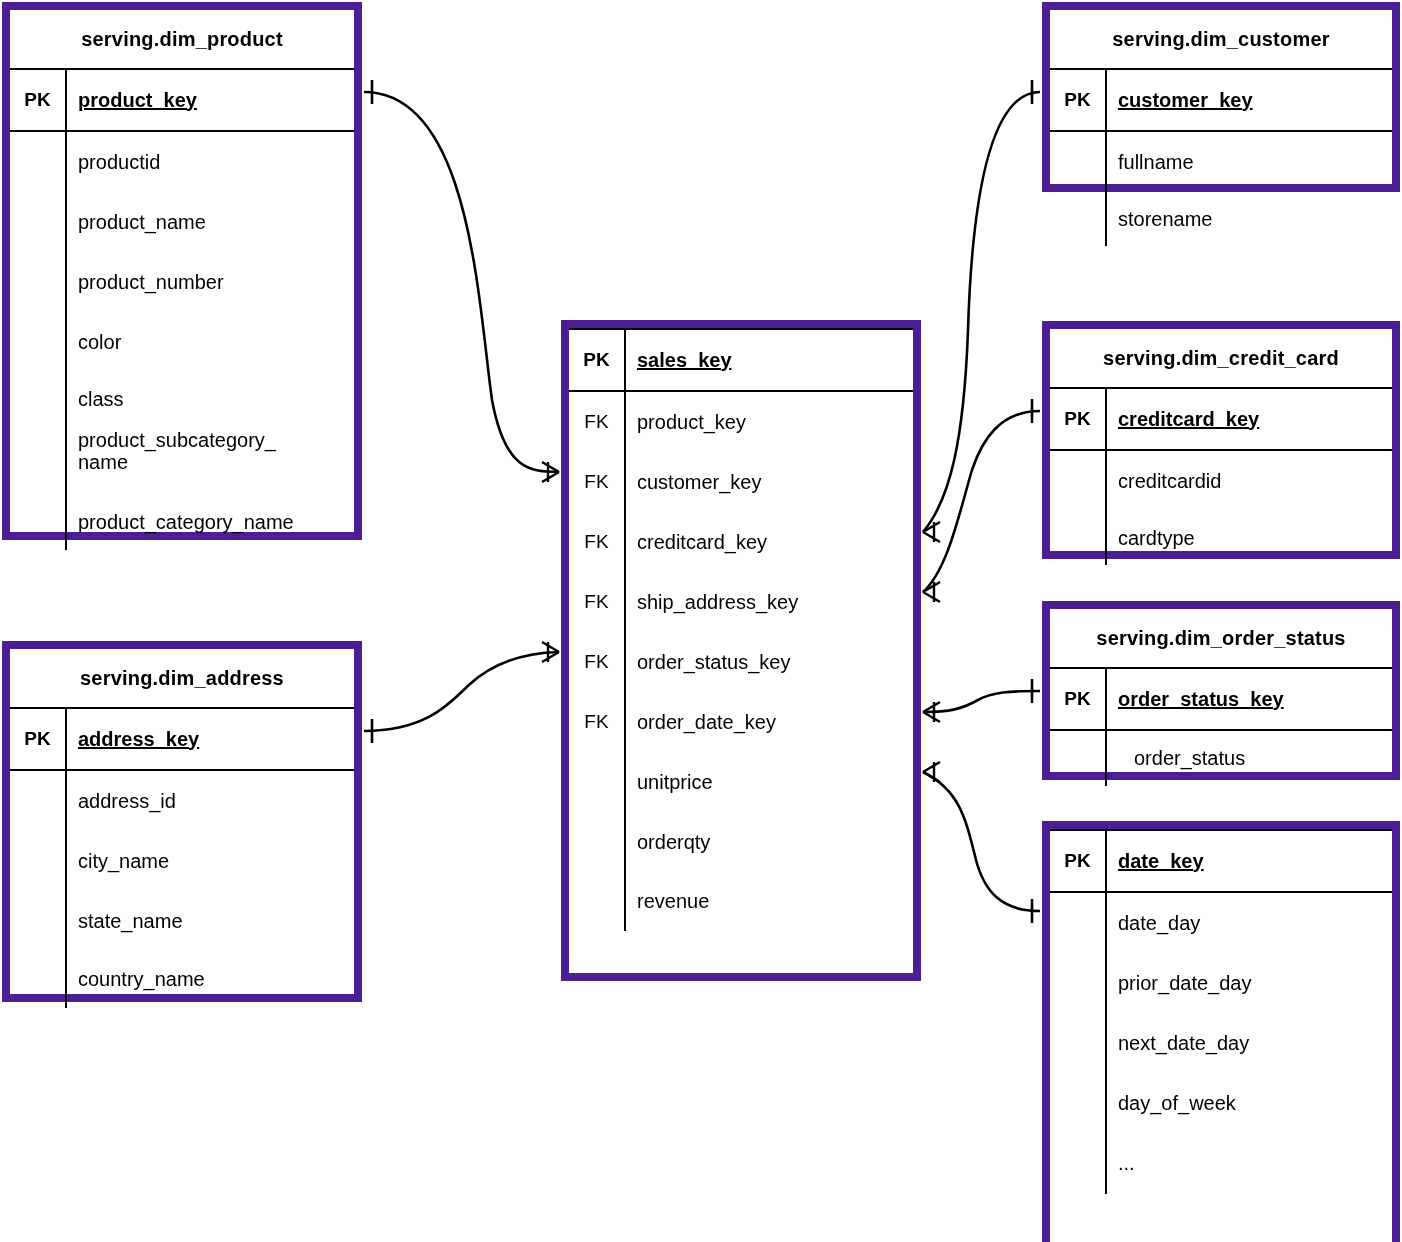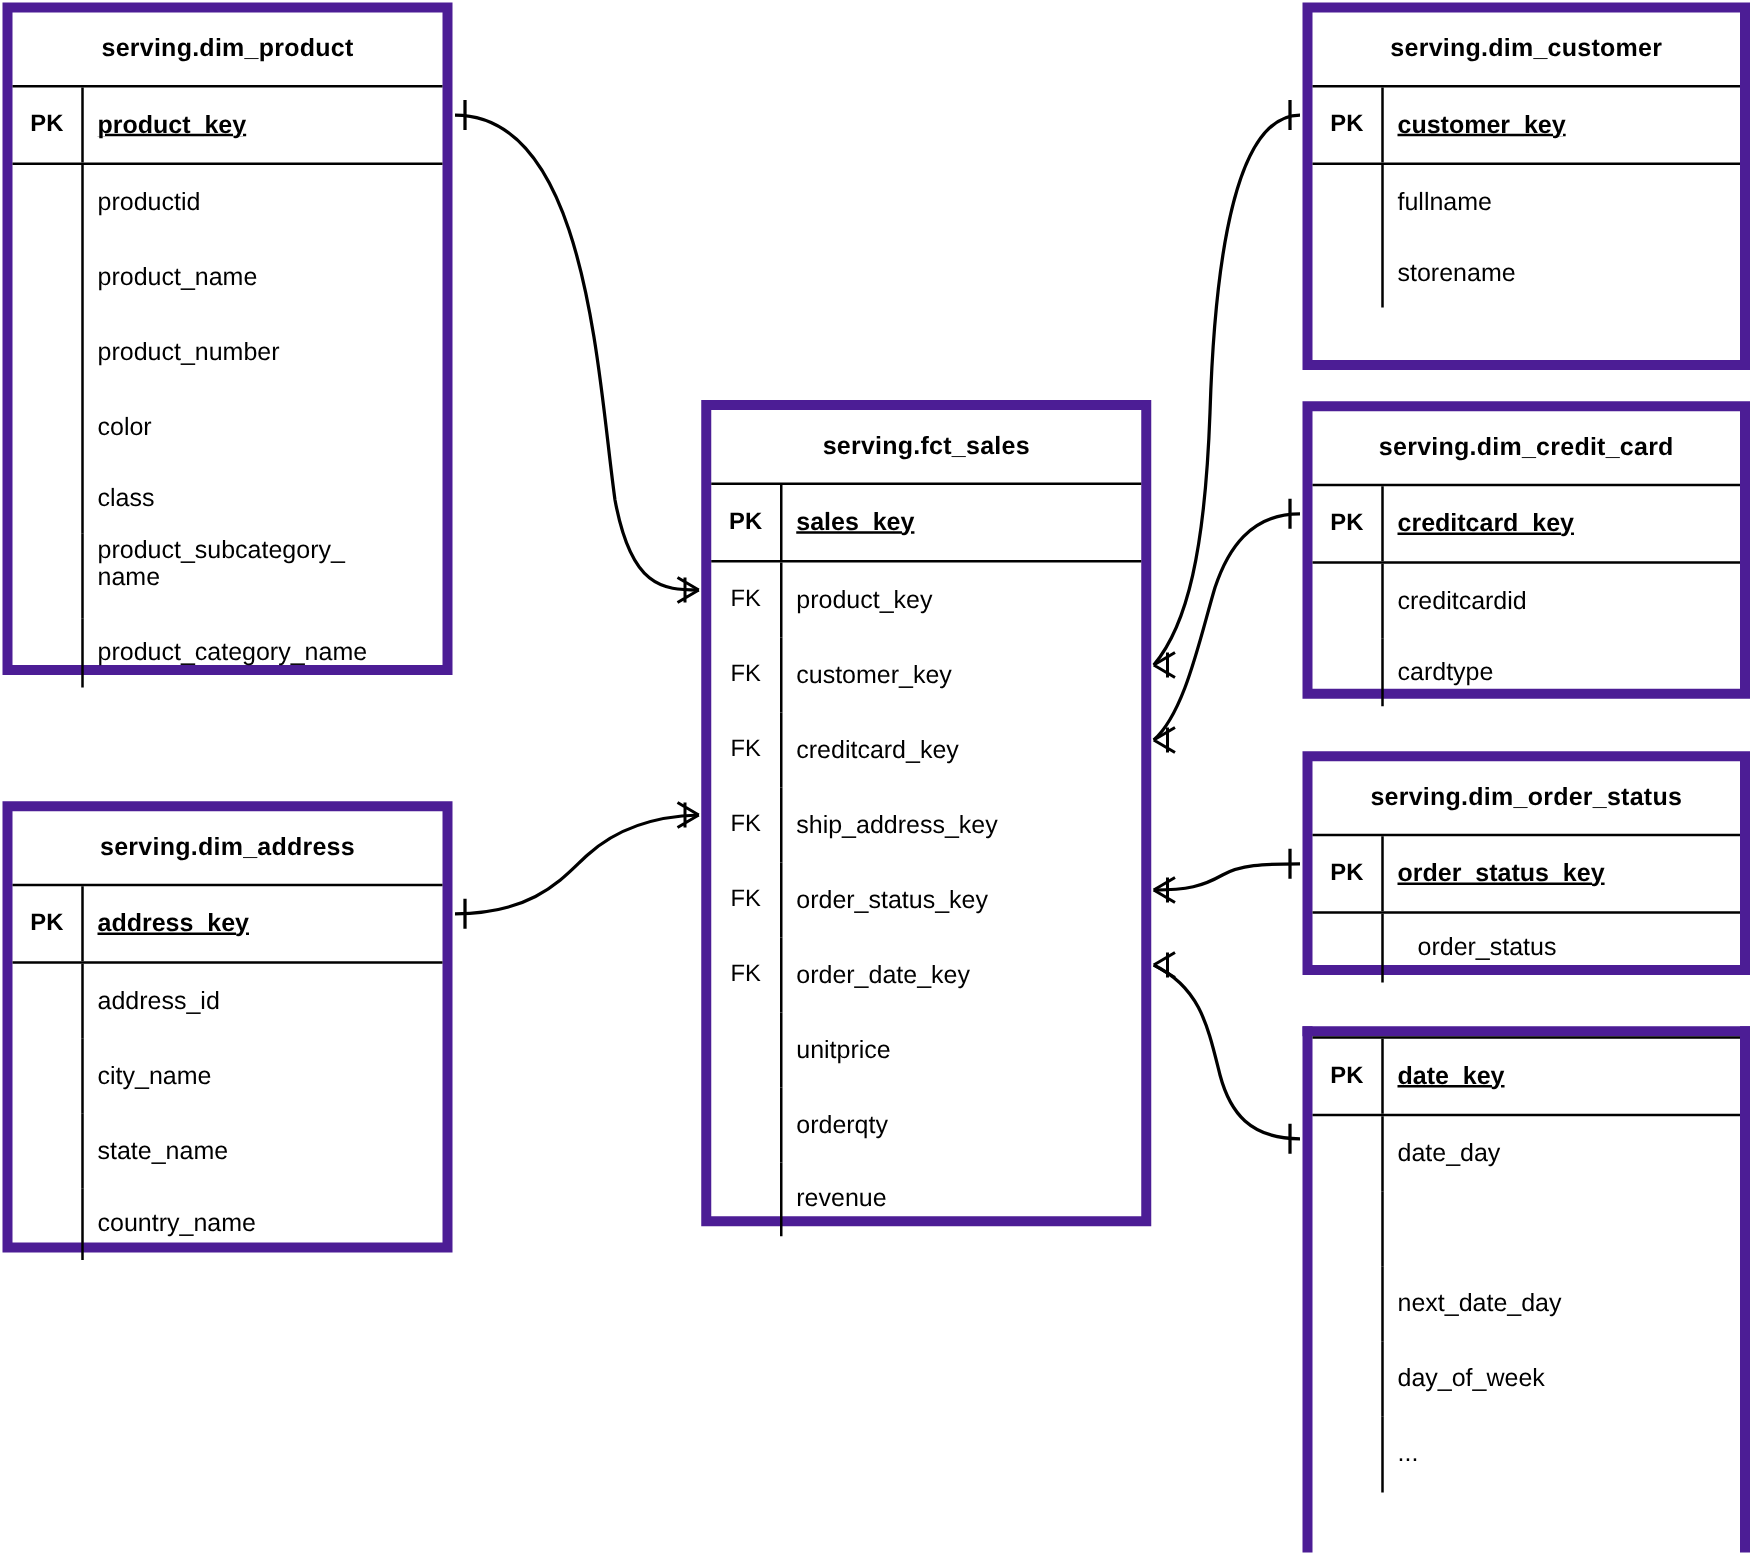--- a/index.html
+++ b/index.html
@@ -189,21 +189,20 @@
       <div class="keycol" style="width:57px;"></div>
       <div class="fieldcol">state_name</div>
     </div>
     <div class="row" style="height:57px;">
       <div class="keycol" style="width:57px;"></div>
       <div class="fieldcol">country_name</div>
     </div>
   </div>
 
   <div class="entity" style="left:561px; top:320px; width:360px; height:661px;">
-    <div class="entity-title" style="height:58px;">serving.fct_sales</div>
     <div class="hdr-rule"></div>
     <div class="row" style="height:60px;">
       <div class="keycol bold" style="width:57px;">PK</div>
       <div class="fieldcol pk-field">sales_key</div>
     </div>
     <div class="row-sep"></div>
     <div class="row" style="height:60px;">
       <div class="keycol" style="width:57px;">FK</div>
       <div class="fieldcol">product_key</div>
     </div>
@@ -234,21 +233,21 @@
     <div class="row" style="height:60px;">
       <div class="keycol" style="width:57px;"></div>
       <div class="fieldcol">orderqty</div>
     </div>
     <div class="row" style="height:59px;align-items:center;">
       <div class="keycol" style="width:57px;"></div>
       <div class="fieldcol">revenue</div>
     </div>
   </div>
 
-  <div class="entity" style="left:1042px; top:2px; width:358px; height:294px;">
+  <div class="entity" style="left:1042px; top:2px; width:358px; height:190px;">
     <div class="entity-title" style="height:58px;">serving.dim_customer</div>
     <div class="hdr-rule"></div>
     <div class="row" style="height:60px;">
       <div class="keycol bold" style="width:57px;">PK</div>
       <div class="fieldcol pk-field">customer_key</div>
     </div>
     <div class="row-sep"></div>
     <div class="row" style="height:60px;">
       <div class="keycol" style="width:57px;"></div>
       <div class="fieldcol">fullname</div>
@@ -297,20 +296,21 @@
       <div class="keycol bold" style="width:57px;">PK</div>
       <div class="fieldcol pk-field">date_key</div>
     </div>
     <div class="row-sep"></div>
     <div class="row" style="height:60px;">
       <div class="keycol" style="width:57px;"></div>
       <div class="fieldcol">date_day</div>
     </div>
     <div class="row" style="height:60px;">
       <div class="keycol" style="width:57px;"></div>
+      <div class="fieldcol">prior_date_day</div>
     </div>
     <div class="row" style="height:60px;">
       <div class="keycol" style="width:57px;"></div>
       <div class="fieldcol">next_date_day</div>
     </div>
     <div class="row" style="height:60px;">
       <div class="keycol" style="width:57px;"></div>
       <div class="fieldcol">day_of_week</div>
     </div>
     <div class="row" style="height:61px;">

